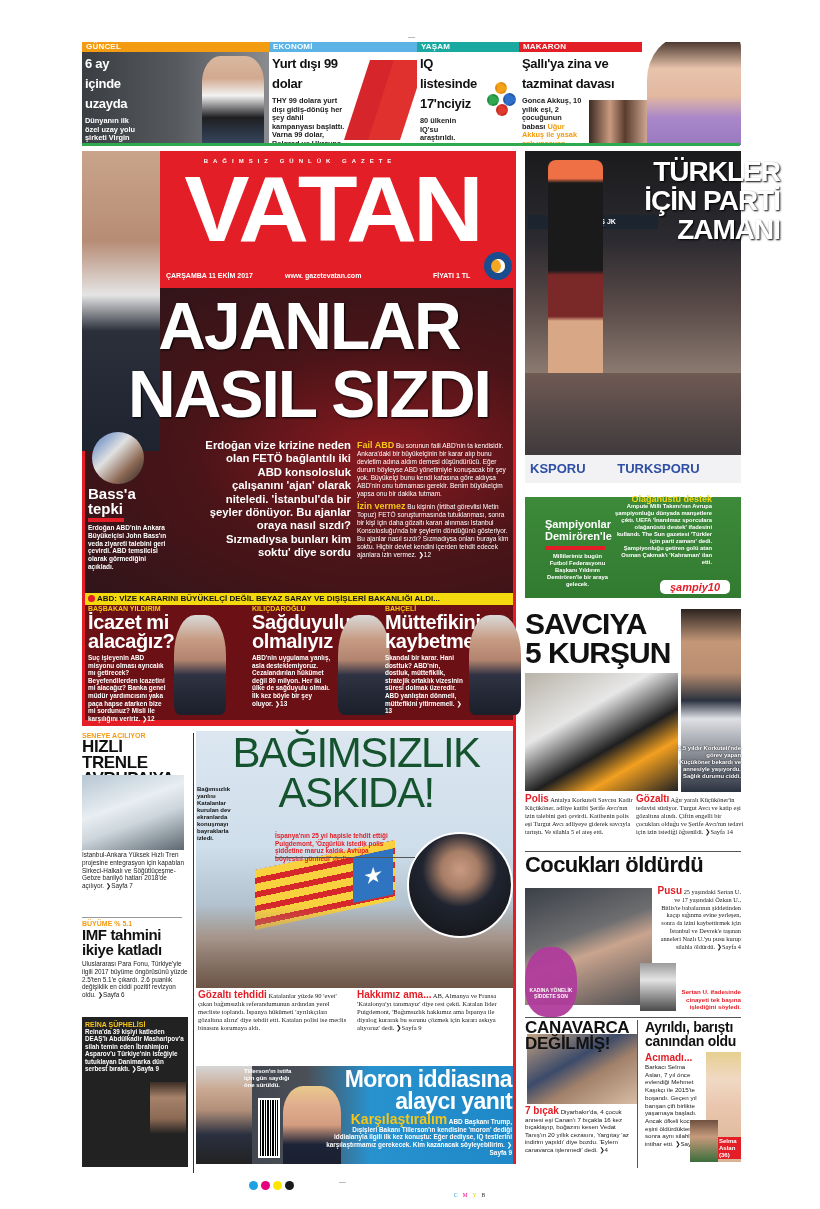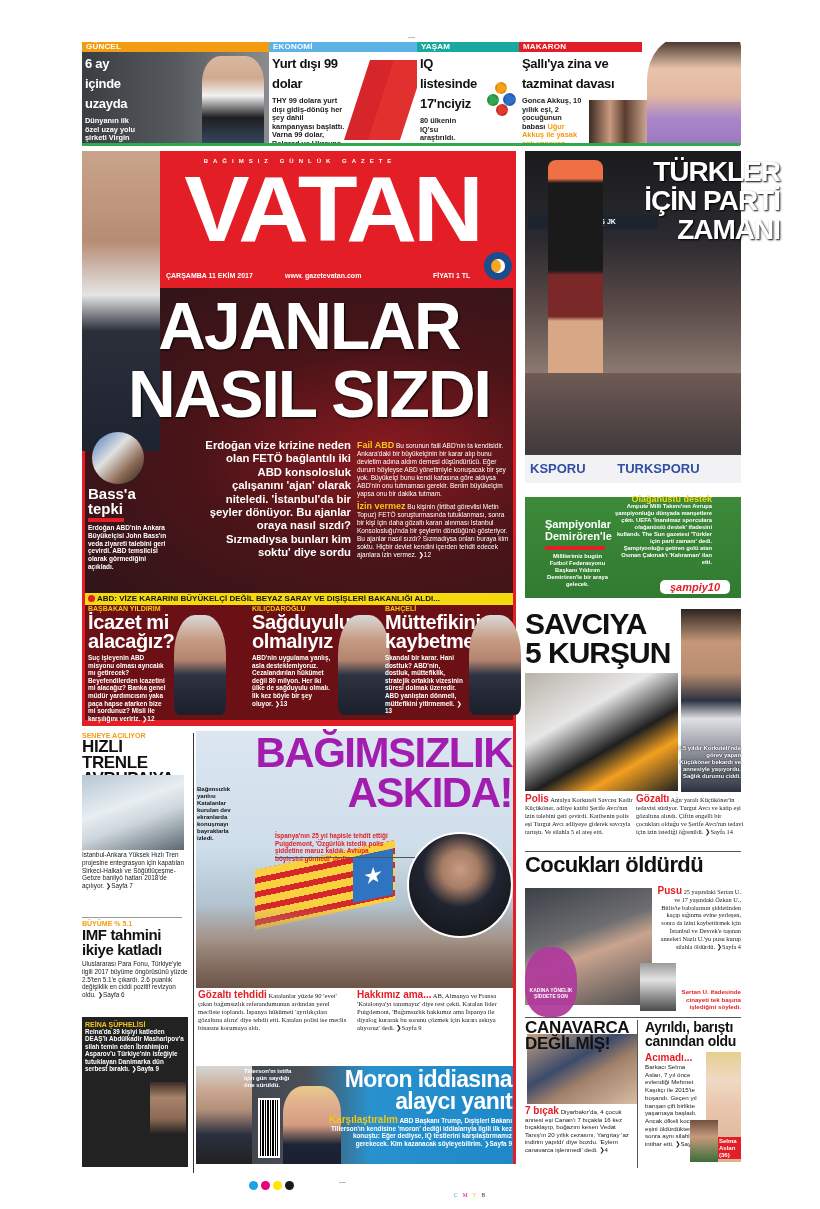--- a/index.html
+++ b/index.html
@@ -60,36 +60,36 @@
   .reina p { color: #fff; font-size: 6.3px; line-height: 7.4px; padding: 0 3px; font-weight: bold; }
   .reina .face { position: absolute; right: 2px; top: 65px; width: 36px; height: 52px; background: linear-gradient(180deg,#3b2d25 0%, #a7826a 30%, #8c6a55 70%, #222 100%); }
   .vdiv { position: absolute; left: 193px; top: 733px; width: 1px; height: 440px; background: #333; }
 
   
   .cat-photo { position: absolute; left: 196px; top: 731px; width: 318px; height: 257px;
     background: linear-gradient(180deg, #dbe6f0 0%, #cfdeeb 45%, #a9b9c6 75%, #6e7b86 100%); }
   .flag { position: absolute; left: 255px; top: 855px; width: 140px; height: 60px; transform: skewY(-12deg);
     background: repeating-linear-gradient(180deg, #f9d13e 0 8px, #d6282b 8px 14px); }
   .flag::after { content: "★"; position: absolute; right: 2px; top: 8px; width: 40px; height: 46px; background: #2f74c0; color: #fff; font-size: 22px; text-align: center; line-height: 46px; }
-  .cat-h { position: absolute; left: 200px; top: 733px; width: 312px; text-align: right; font-weight: bold; font-size: 42px; line-height: 40px; letter-spacing: -1.5px; color: #a21caf; }
+  .cat-h { position: absolute; left: 200px; top: 733px; width: 312px; text-align: center; font-weight: normal; font-size: 42px; line-height: 40px; letter-spacing: -1.5px; color: #14532d; }
   .cat-cap { position: absolute; left: 197px; top: 786px; width: 42px; font-size: 6px; line-height: 7px; font-weight: bold; color: #111; }
   .puig-circle { position: absolute; left: 407px; top: 832px; width: 106px; height: 106px; border-radius: 50%; background: radial-gradient(circle at 50% 35%, #c99b82 0%, #a77d66 22%, #1f2430 45%, #111 100%); border: 2px solid #fff; }
   .puig-cap { position: absolute; left: 275px; top: 832px; width: 120px; font-size: 6.4px; line-height: 7.6px; font-weight: bold; color: #e41e26; }
   .puig-line { position: absolute; left: 275px; top: 857px; width: 140px; height: 1px; background: #555; }
   .cat-crowd { position: absolute; left: 196px; top: 905px; width: 318px; height: 83px; background: linear-gradient(180deg, rgba(170,140,120,.0) 0%, rgba(170,140,120,.7) 40%, #6d5548 100%); }
   .cat-text { position: absolute; top: 991px; width: 152px; font-size: 6.6px; line-height: 8px; color: #222; }
   .cat-text .kw { color: #e41e26; font-weight: bold; font-size: 10px; }
   .moron { position: absolute; left: 196px; top: 1066px; width: 318px; height: 98px; background: linear-gradient(90deg, #3a3f47 0%, #4b5058 35%, #2892cf 55%, #1e88c8 100%); }
   .tillerson { position: absolute; left: 196px; top: 1066px; width: 56px; height: 98px; background: linear-gradient(180deg,#d6d6d6 0%, #c9a790 25%, #b28f79 45%, #2b3040 70%, #222 100%); }
   .trump { position: absolute; left: 283px; top: 1086px; width: 58px; height: 78px; background: linear-gradient(180deg,#e9c98b 0%, #e0ad8f 25%, #d49c80 50%, #1d2437 75%, #1a2030 100%); border-radius: 35% 35% 0 0; }
   .barcode { position: absolute; left: 258px; top: 1098px; width: 22px; height: 60px; background: repeating-linear-gradient(90deg, #000 0 1px, #fff 1px 2px, #000 2px 4px, #fff 4px 5px); border: 2px solid #fff; }
   .till-cap { position: absolute; left: 244px; top: 1068px; width: 55px; font-size: 6px; line-height: 7px; color: #fff; font-weight: bold; }
   .moron-h { position: absolute; left: 340px; top: 1068px; width: 172px; color: #fff; font-size: 23px; line-height: 22px; font-weight: bold; text-align: right; letter-spacing: -0.6px; }
   .moron-p { position: absolute; left: 325px; top: 1116px; width: 187px; color: #fff; font-size: 6.4px; line-height: 7.7px; text-align: right; font-weight: bold; }
-  .moron-p .kw { color: #f5c518; font-size: 10px; margin-top: 28px; }
+  .moron-p .kw { color: #f5c518; font-size: 14px; margin-top: 28px; }
   .red-edge { position: absolute; left: 513px; top: 726px; width: 3px; height: 438px; background: #e41e26; }
 
   
   .rc-photo { position: absolute; left: 525px; top: 151px; width: 216px; height: 222px;
     background: linear-gradient(180deg, #1b1b1d 0%, #2b2a30 40%, #5a4a48 70%, #8a7a70 100%); }
   .player { position: absolute; left: 548px; top: 160px; width: 55px; height: 230px;
     background: linear-gradient(180deg, #f07045 0%, #f07045 8%, #1a1a1a 10%, #1a1a1a 48%, #7a2828 50%, #7a2828 68%, #d8a886 70%, #d8a886 100%); border-radius: 8px; }
   .rc-h { position: absolute; left: 600px; top: 157px; width: 140px; color: #fff; text-align: right; font-weight: bold; font-size: 28px; line-height: 29px; letter-spacing: -1px; text-shadow: 1px 1px 2px #000; margin-left: 40px; }
   .rc-cap { position: absolute; left: 680px; top: 380px; width: 60px; color: #fff; font-size: 6.3px; line-height: 7.6px; text-align: right; font-weight: bold; text-shadow: 0 0 2px #000; }
   .turksporu { position: absolute; left: 525px; top: 455px; width: 216px; height: 28px; background: #f2f2f5; color: #2f4fa4; font-weight: bold; font-size: 13px; line-height: 28px; padding-left: 5px; word-spacing: 28px; }

